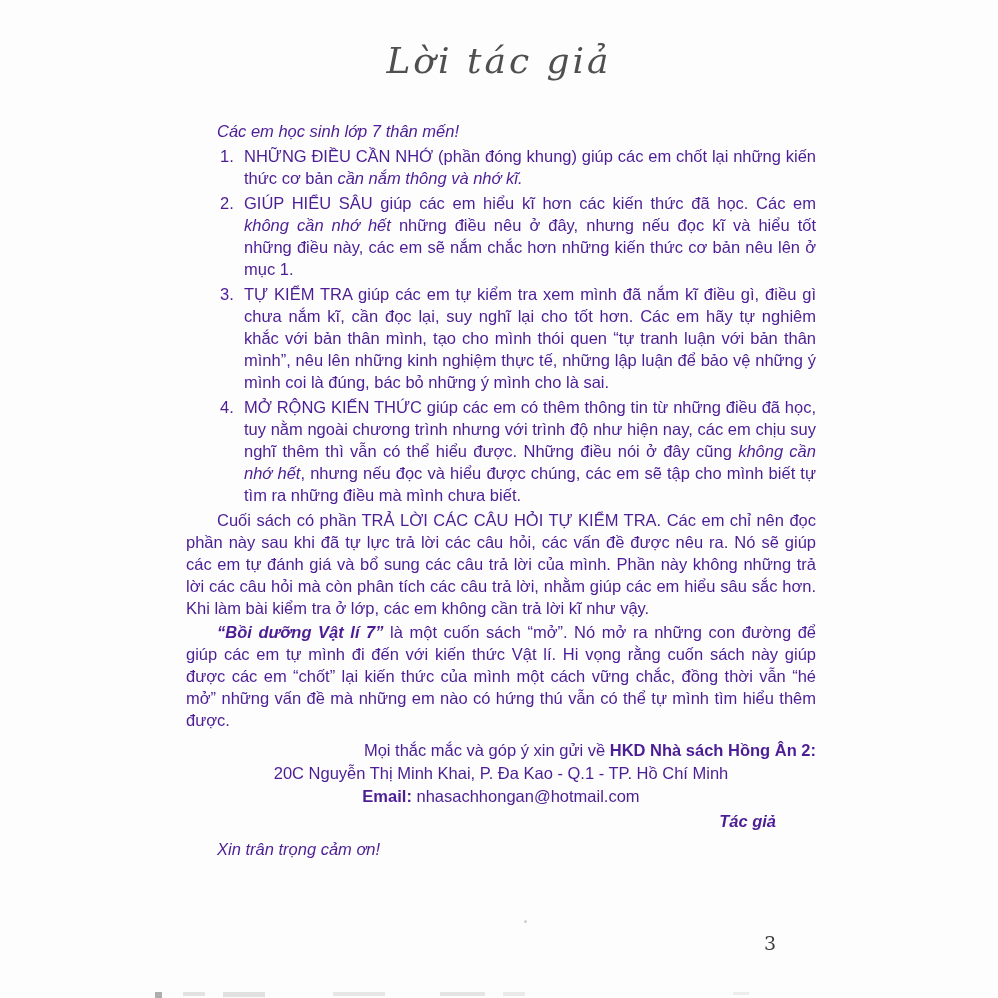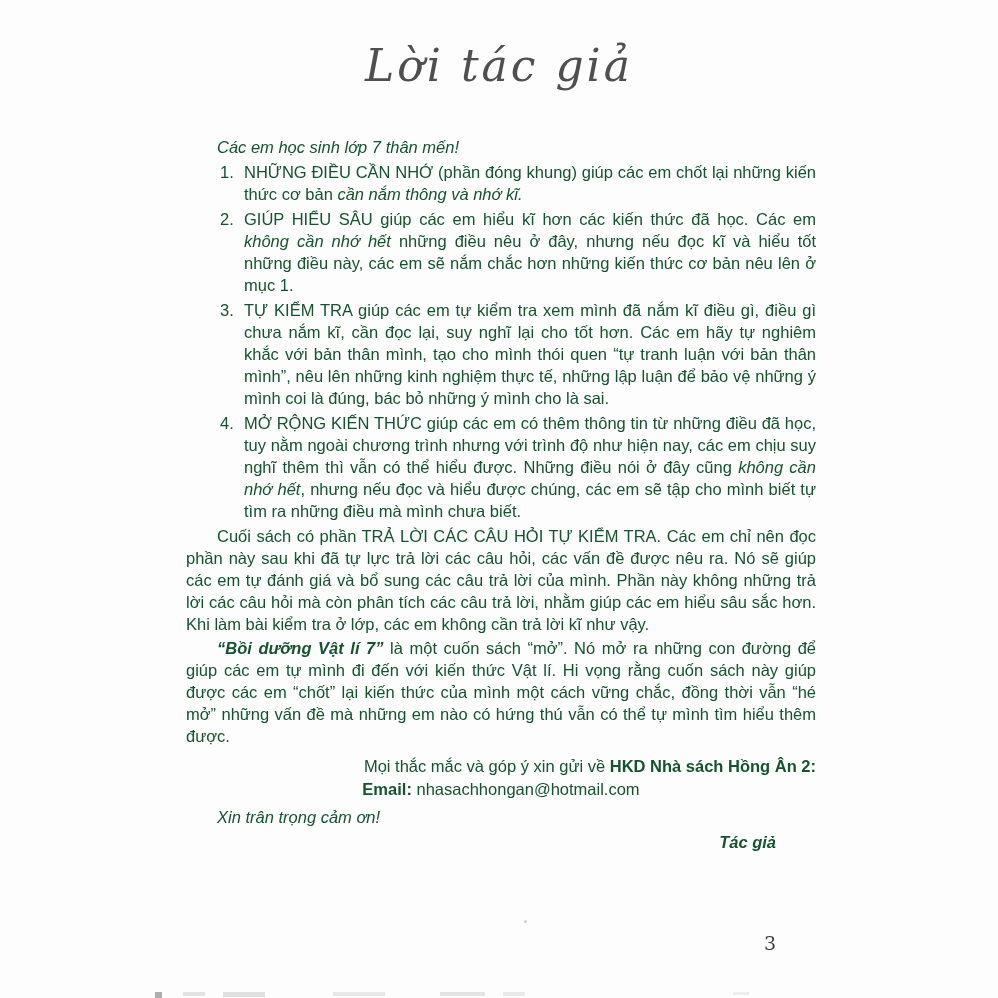--- a/index.html
+++ b/index.html
@@ -15,31 +15,31 @@
     overflow:hidden;
     color:#272727;
   }
   .doc-title {
     position:absolute;
     top:40px; left:0; width:100%;
     text-align:center;
     font-family:"DejaVu Serif", serif;
     font-style:italic;
     font-weight:400;
-    font-size:44px;
+    font-size:36px;
     color:#4f4f4f;
     letter-spacing:3px;
   }
   .doc-body {
     position:absolute;
-    left:186px; top:136px;
+    left:186px; top:120px;
     width:630px;
     font-size:16.5px;
     line-height:22px;
-    color:#14532d;
+    color:#4c1d95;
   }
   .doc-p { margin:0; text-align:justify; text-indent:31px; }
   .doc-p.salutation { text-align:left; font-style:italic; margin-bottom:3px; }
   .doc-list { margin:2px 0 2px 0; }
   .doc-li {
     position:relative;
     padding-left:58px;
     text-align:justify;
     text-indent:0;
     margin:3px 0;
@@ -89,23 +89,24 @@
       <div class="doc-p salutation"><span class="run run-i">Các em học sinh lớp 7 thân mến!</span></div>
       <div class="doc-list">
         <div class="doc-li"><span class="li-num">1.</span><span class="li-body"><span class="run">NHỮNG ĐIỀU CẦN NHỚ (phần đóng khung) giúp các em chốt lại những kiến thức cơ bản </span><span class="run run-i">cần nắm thông và nhớ kĩ.</span></span></div>
         <div class="doc-li"><span class="li-num">2.</span><span class="li-body"><span class="run">GIÚP HIỂU SÂU giúp các em hiểu kĩ hơn các kiến thức đã học. Các em </span><span class="run run-i">không cần nhớ hết</span><span class="run"> những điều nêu ở đây, nhưng nếu đọc kĩ và hiểu tốt những điều này, các em sẽ nắm chắc hơn những kiến thức cơ bản nêu lên ở mục 1.</span></span></div>
         <div class="doc-li"><span class="li-num">3.</span><span class="li-body"><span class="run">TỰ KIỂM TRA giúp các em tự kiểm tra xem mình đã nắm kĩ điều gì, điều gì chưa nắm kĩ, cần đọc lại, suy nghĩ lại cho tốt hơn. Các em hãy tự nghiêm khắc với bản thân mình, tạo cho mình thói quen “tự tranh luận với bản thân mình”, nêu lên những kinh nghiệm thực tế, những lập luận để bảo vệ những ý mình coi là đúng, bác bỏ những ý mình cho là sai.</span></span></div>
         <div class="doc-li"><span class="li-num">4.</span><span class="li-body"><span class="run">MỞ RỘNG KIẾN THỨC giúp các em có thêm thông tin từ những điều đã học, tuy nằm ngoài chương trình nhưng với trình độ như hiện nay, các em chịu suy nghĩ thêm thì vẫn có thể hiểu được. Những điều nói ở đây cũng </span><span class="run run-i">không cần nhớ hết</span><span class="run">, nhưng nếu đọc và hiểu được chúng, các em sẽ tập cho mình biết tự tìm ra những điều mà mình chưa biết.</span></span></div>
       </div>
       <div class="doc-p body body2"><span class="run">Cuối sách có phần TRẢ LỜI CÁC CÂU HỎI TỰ KIỂM TRA. Các em chỉ nên đọc phần này sau khi đã tự lực trả lời các câu hỏi, các vấn đề được nêu ra. Nó sẽ giúp các em tự đánh giá và bổ sung các câu trả lời của mình. Phần này không những trả lời các câu hỏi mà còn phân tích các câu trả lời, nhằm giúp các em hiểu sâu sắc hơn. Khi làm bài kiểm tra ở lớp, các em không cần trả lời kĩ như vậy.</span></div>
       <div class="doc-p body body2"><span class="run run-bi">“Bồi dưỡng Vật lí 7”</span><span class="run"> là một cuốn sách “mở”. Nó mở ra những con đường để giúp các em tự mình đi đến với kiến thức Vật lí. Hi vọng rằng cuốn sách này giúp được các em “chốt” lại kiến thức của mình một cách vững chắc, đồng thời vẫn “hé mở” những vấn đề mà những em nào có hứng thú vẫn có thể tự mình tìm hiểu thêm được.</span></div>
       <div class="doc-p contact"><span class="run">Mọi thắc mắc và góp ý xin gửi về </span><span class="run run-b">HKD Nhà sách Hồng Ân 2:</span></div>
+      <div class="doc-p address"><span class="run">20C Nguyễn Thị Minh Khai, P. Đa Kao - Q.1 - TP. Hồ Chí Minh</span></div>
       <div class="doc-p address"><span class="run run-b">Email:</span><span class="run"> nhasachhongan@hotmail.com</span></div>
+      <div class="doc-p signature"><span class="run run-bi">Tác giả</span></div>
       <div class="doc-p thanks"><span class="run run-i">Xin trân trọng cảm ơn!</span></div>
-      <div class="doc-p signature"><span class="run run-bi">Tác giả</span></div>
     </div>
 
   <div class="page-number">3</div>
 
   <div class="dot-artifact"></div>
 
   <div class="scan-artifacts">
     <span class="art1"></span>
     <span class="art2"></span>
     <span class="art3"></span>

